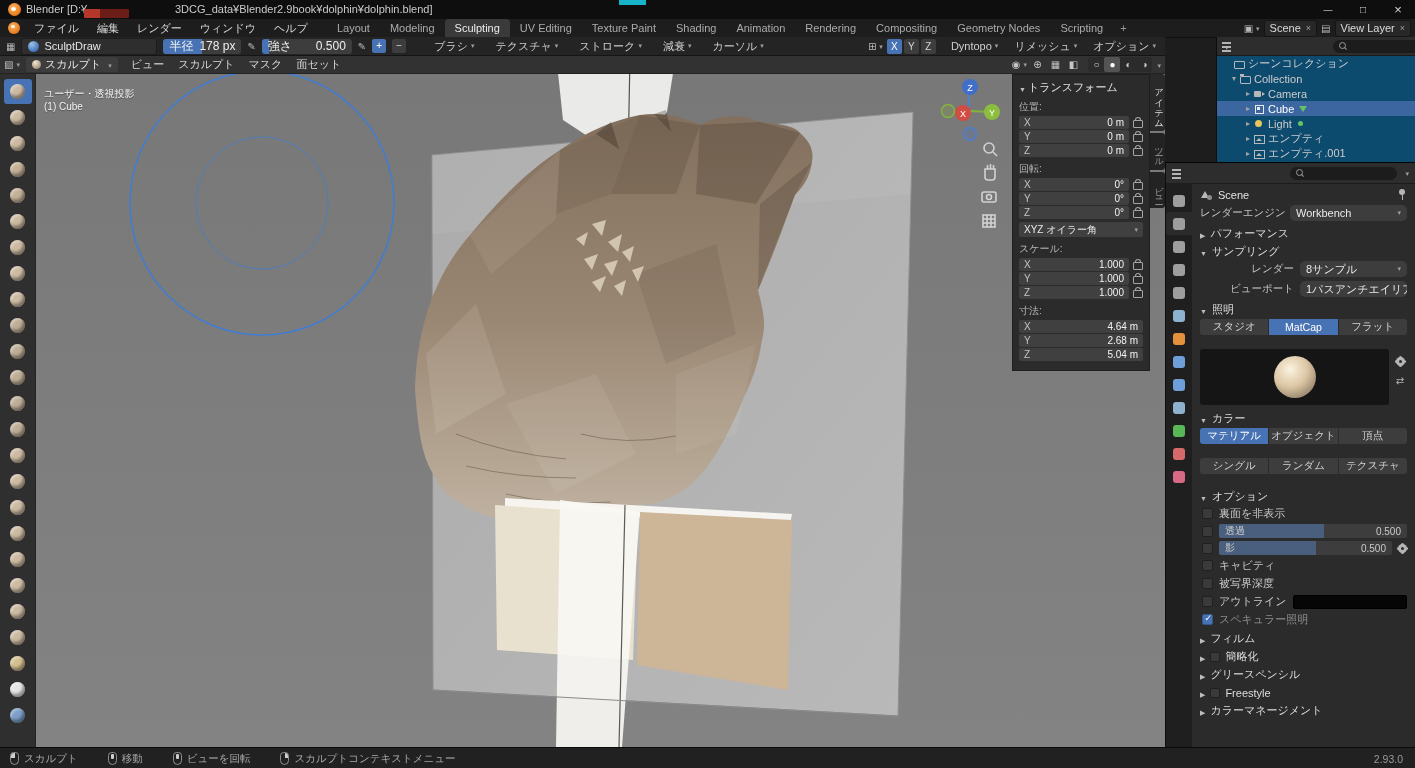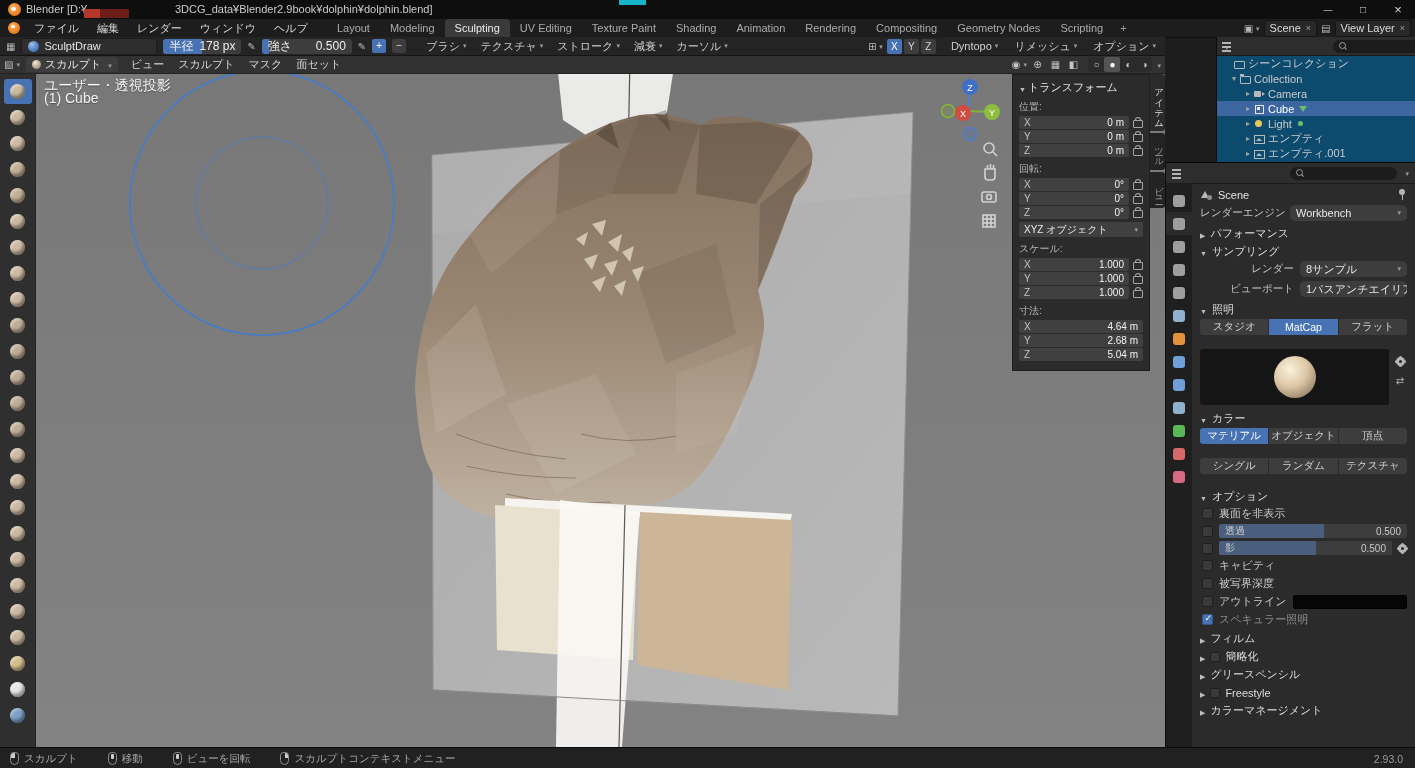--- a/index.html
+++ b/index.html
@@ -64,21 +64,21 @@
   .vh-group{display:flex;background:#2b2b2b;border-radius:3px;margin-left:5px}
   .vh-group .vh-ico.active{background:#545454;color:#fff}
 
   
   #toolbar{left:0;top:74px;width:36px;height:673px;background:#2f2f2f;border-right:1px solid #232323;padding-top:5px;box-sizing:border-box}
   .bbtn{width:28px;height:25px;margin:0 auto 1px;border-radius:3px;display:flex;align-items:center;justify-content:center}
   .bbtn.active{background:#4772b3}
   .bball{width:15px;height:15px;border-radius:50%;box-shadow:inset -2px -3px 3px rgba(0,0,0,.4),inset 2px 2px 2px rgba(255,255,255,.3)}
 
   
-  #vp-overlay{left:44px;top:79px;color:#f4f4f4;font-size:14px;line-height:13px;text-shadow:0 1px 1px rgba(0,0,0,.35)}
+  #vp-overlay{left:44px;top:87px;color:#f4f4f4;font-size:10px;line-height:13px;text-shadow:0 1px 1px rgba(0,0,0,.35)}
 
   
   #npanel{left:1012px;top:74px;width:138px;background:rgba(40,40,40,.96);border:1px solid #1e1e1e;padding:5px 6px 8px;color:#cfcfcf;box-sizing:border-box}
   #npanel .ptitle{display:flex;gap:2px;align-items:center;color:#e4e4e4;margin-bottom:2px}
   .grp{font-size:10px;color:#b9b9b9;margin:5px 0 2px}
   .nrow{display:flex;align-items:center;gap:4px;margin-bottom:1px}
   .nfield{flex:1;height:13px;background:#404040;border-radius:2px;display:flex;justify-content:space-between;align-items:center;padding:0 5px;font-size:10px}
   .nfield .ax{color:#c4c4c4}
   .nfield .val{color:#f1f1f1}
   .lock{position:relative;width:8px;height:6px;border:1px solid #a5a5a5;border-radius:1px;margin-top:3px;flex:none}
@@ -245,21 +245,21 @@
     </div>
     <span class="pen">✎</span>
     <div class="slider" id="strength-slider">
       <div class="fill" style="width:8%"></div>
       <span>強さ</span>
         <span>0.500</span>
     </div>
     <span class="pen">✎</span>
     <span class="sqbtn plus">+</span>
     <span class="sqbtn">−</span>
-    <div style="display:flex;gap:8px;margin-left:11px">
+    <div style="display:flex;gap:15px;margin-left:19px">
 
     <span class="ddl caret">
           <span>ブラシ</span>
         </span>
         <span class="ddl caret">
           <span>テクスチャ</span>
         </span>
         <span class="ddl caret">
           <span>ストローク</span>
         </span>
@@ -597,21 +597,21 @@
         </div>
         <div class="nrow">
           <span class="nfield">
             <span class="ax">Z</span>
             <span class="val">0°</span>
           </span>
           <span class="lock"></span>
         </div>
       </div>
     <div class="ndrop caret">
-        <span>XYZ オブジェクト</span>
+        <span>XYZ オイラー角</span>
       </div>
     <div class="grp">スケール:</div>
     <div>
 
     <div class="nrow">
           <span class="nfield">
             <span class="ax">X</span>
             <span class="val">1.000</span>
           </span>
           <span class="lock"></span>

